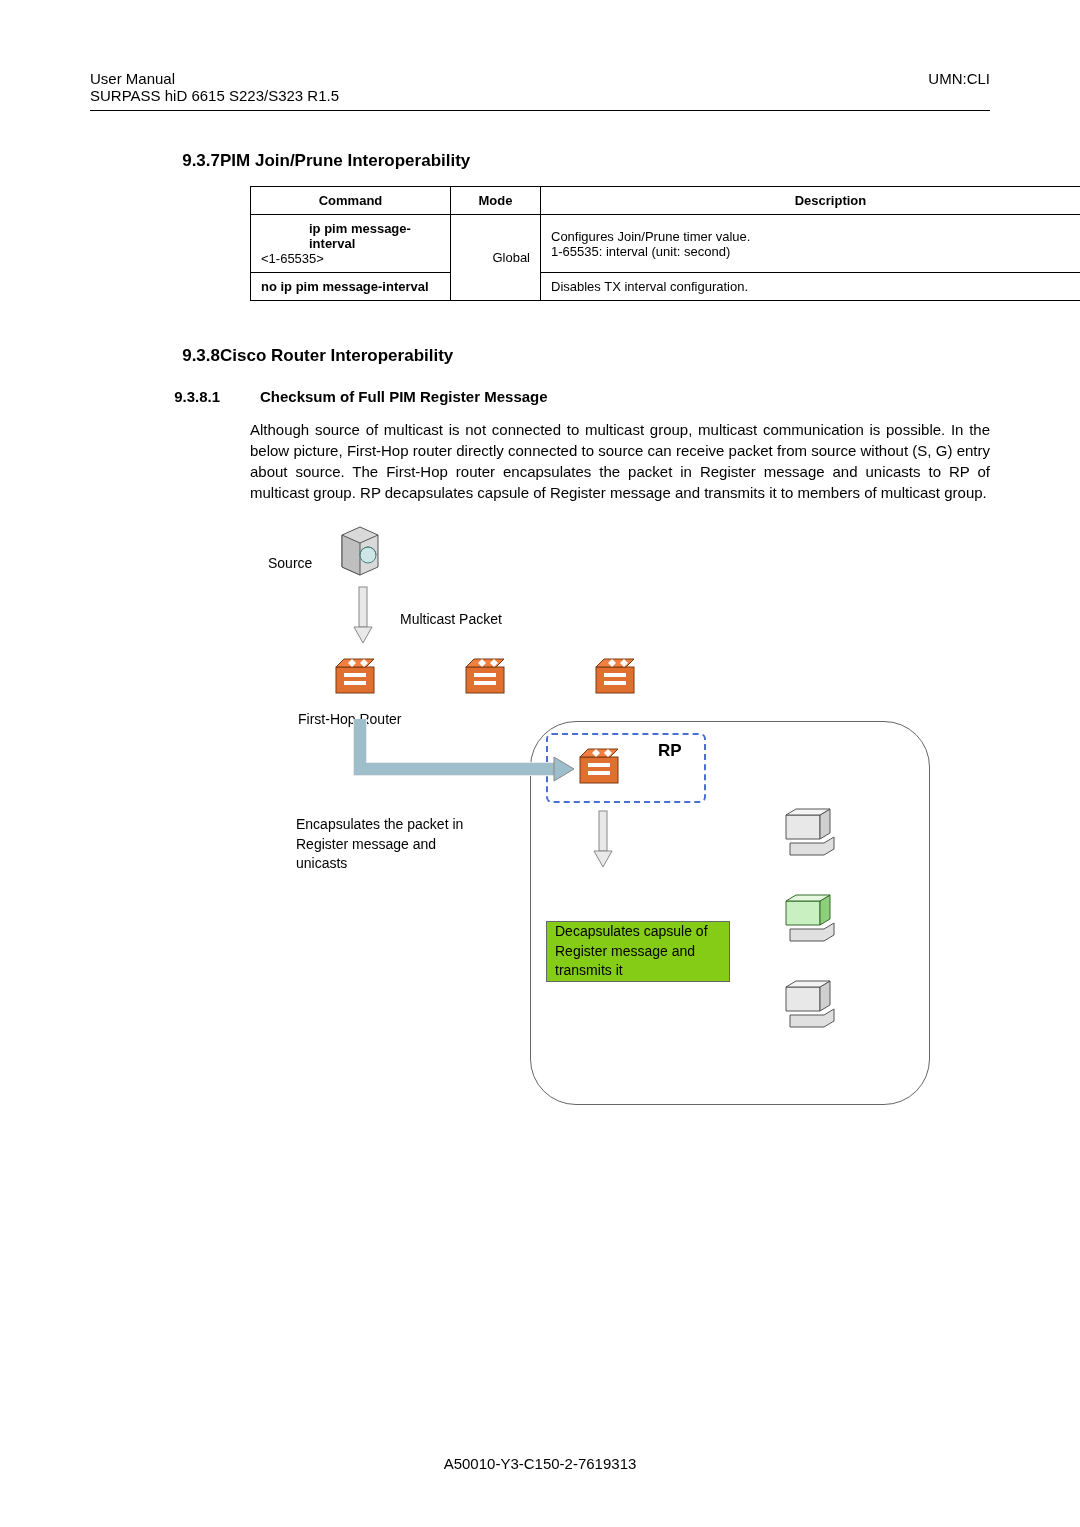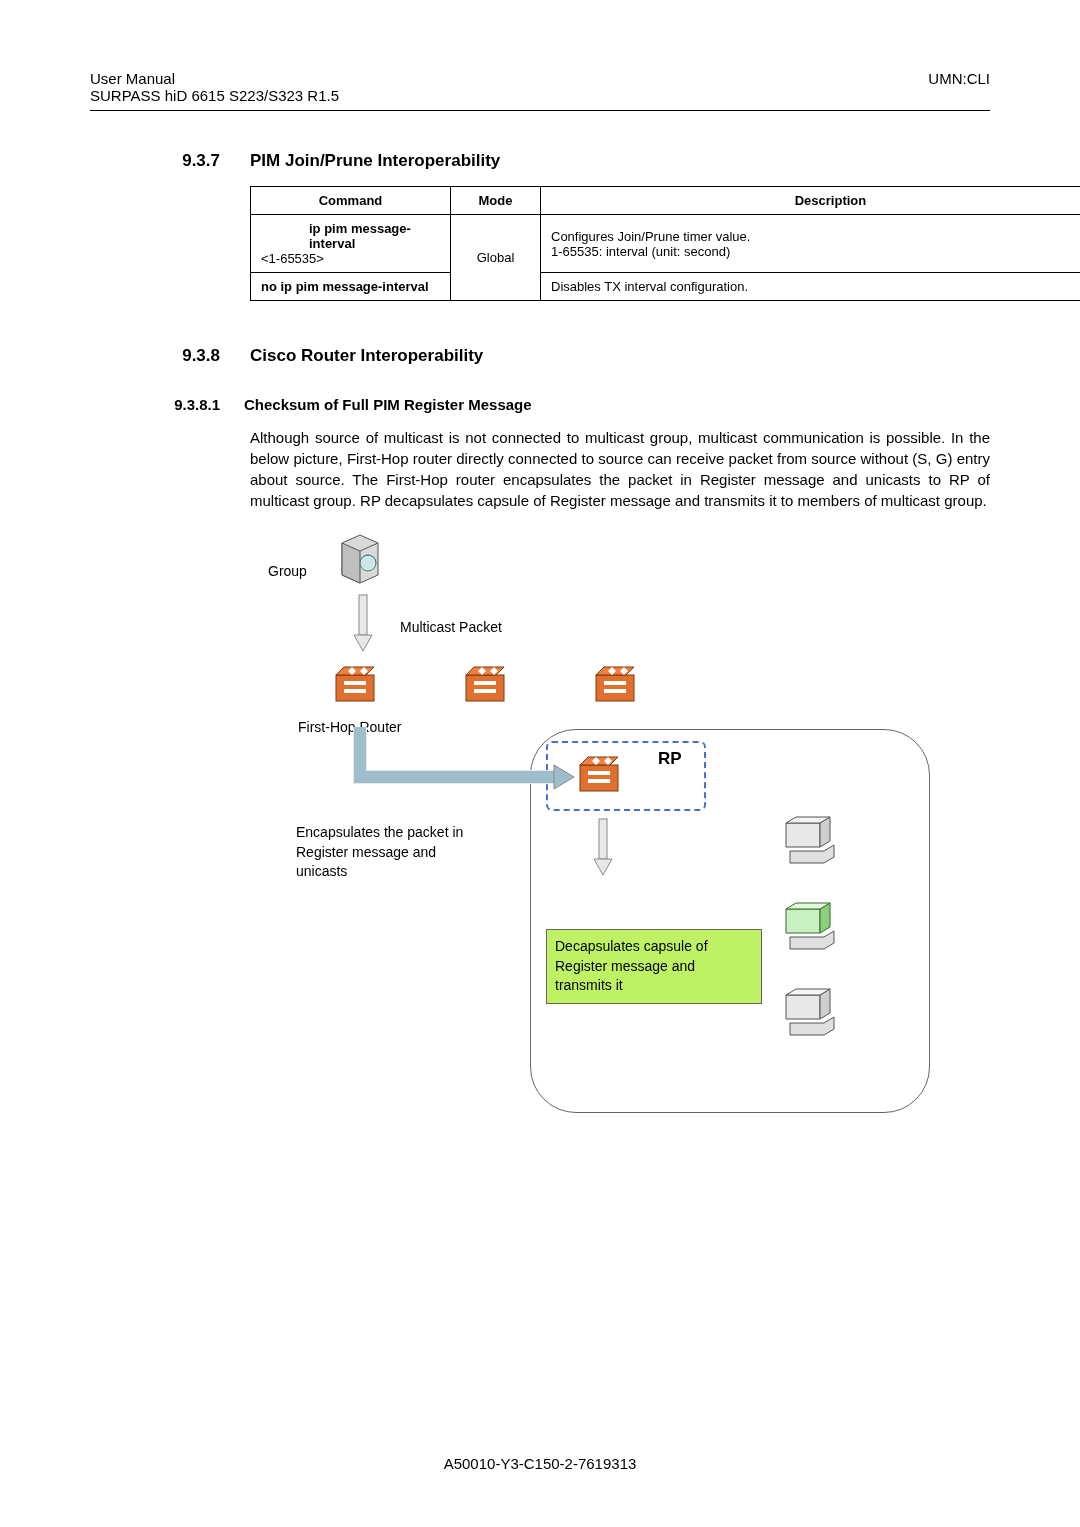--- a/index.html
+++ b/index.html
@@ -1,32 +1,32 @@
 <!DOCTYPE html>
 <html><head>
 <meta charset="utf-8">
 <style>
   * { margin: 0; padding: 0; box-sizing: border-box; }
   body { font-family: Arial, Helvetica, sans-serif; background: #fff; width: 1080px; height: 1527px; position: relative; }
   .page { padding: 70px 90px 50px 90px; }
   .header { display: flex; justify-content: space-between; font-size: 15px; margin-bottom: 6px; }
   .hr-line { border-top: 1.5px solid #000; margin-bottom: 40px; }
 
-  .section-row { display: flex; gap: 30px; margin-bottom: 14px; }
+  .section-row { display: flex; margin-bottom: 14px; }
   .section-num { width: 130px; text-align: right; font-weight: bold; font-size: 17px; flex-shrink: 0; }
   .section-title { font-weight: bold; font-size: 17px; }
   .body-text { margin-left: 160px; font-size: 15px; text-align: justify; line-height: 1.4; }
 
   table.cmd { border-collapse: collapse; width: 871px; margin-left: 160px; margin-top: 15px; margin-bottom: 45px; }
   table.cmd th, table.cmd td { border: 1px solid #000; padding: 6px 10px; font-size: 13px; vertical-align: middle; }
   table.cmd th { font-weight: bold; text-align: center; }
-  table.cmd td.mode { text-align: center; }
+  table.cmd td.mode { text-align: right; }
   .cmd-bold { font-weight: bold; padding-left: 48px; }
 
-  .sub-row { display: flex; gap: 24px; margin-top: 30px; margin-bottom: 14px; }
+  .sub-row { display: flex; gap: 40px; margin-top: 22px; margin-bottom: 14px; }
   .sub-num { width: 130px; text-align: right; font-weight: bold; font-size: 15px; flex-shrink: 0; }
   .sub-title { font-weight: bold; font-size: 15px; }
 
   .diagram { position: relative; width: 720px; height: 610px; margin-left: 160px; margin-top: 20px; }
   .diagram * { position: absolute; font-size: 14px; }
 
   .server-icon svg { width: 56px; height: 56px; }
   .router-icon svg { width: 46px; height: 46px; }
   .pc-icon svg { width: 58px; height: 54px; }
   .arrow-down svg { width: 26px; height: 60px; }
@@ -98,21 +98,21 @@
       <svg viewBox="0 0 56 56">
           <g>
             <polygon points="10,12 28,4 46,12 46,44 28,52 10,44" fill="#d9d9d9" stroke="#555"></polygon>
             <polygon points="10,12 28,20 28,52 10,44" fill="#bfbfbf" stroke="#555"></polygon>
             <line x1="28" y1="20" x2="46" y2="12" stroke="#555"></line>
             <circle cx="36" cy="32" r="8" fill="#cfe6e6" stroke="#4a8080"></circle>
             <path d="M28 32 a8 8 0 0 1 16 0" fill="none" stroke="#4a8080"></path>
           </g>
         </svg>
     </span>
-    <span style="left:18px; top:32px;">Group</span>
+    <span style="left:18px; top:32px;">Source</span>
 
     <span class="arrow-down" style="left:100px; top:62px;">
       <svg viewBox="0 0 26 60">
           <rect x="9" y="2" width="8" height="40" fill="#e8e8e8" stroke="#888"></rect>
           <polygon points="4,42 22,42 13,58" fill="#e8e8e8" stroke="#888"></polygon>
         </svg>
     </span>
     <span style="left:150px; top:88px;">Multicast Packet</span>
 
     <span class="router-icon" style="left:82px; top:132px;">
@@ -172,21 +172,21 @@
     </span>
     <span style="left:46px; top:292px; width:190px; line-height:1.4;">Encapsulates the packet in Register message and unicasts</span>
 
     <span class="arrow-down" style="left:340px; top:286px;">
       <svg viewBox="0 0 26 60">
           <rect x="9" y="2" width="8" height="40" fill="#e8e8e8" stroke="#888"></rect>
           <polygon points="4,42 22,42 13,58" fill="#e8e8e8" stroke="#888"></polygon>
         </svg>
     </span>
 
-    <span style="left:296px; top:398px; width:216px; border:1px solid #666; padding:7px 8px; background:#bef264; line-height:1.4;">
+    <span style="left:296px; top:398px; width:184px; border:1px solid #666; padding:0 8px; background:#84cc16; line-height:1.4;">
       <span style="position:static;">Decapsulates capsule of Register message and transmits it</span>
     </span>
 
     <span class="pc-icon" style="left:530px; top:284px;">
       <svg viewBox="0 0 58 54">
           <polygon points="6,8 40,8 40,32 6,32" fill="#e8e8e8" stroke="#555"></polygon>
           <polygon points="40,8 50,2 50,26 40,32" fill="#cfcfcf" stroke="#555"></polygon>
           <polygon points="6,8 16,2 50,2 40,8" fill="#f4f4f4" stroke="#555"></polygon>
           <polygon points="10,36 44,36 54,30 54,42 44,48 10,48" fill="#e0e0e0" stroke="#555"></polygon>
         </svg>

